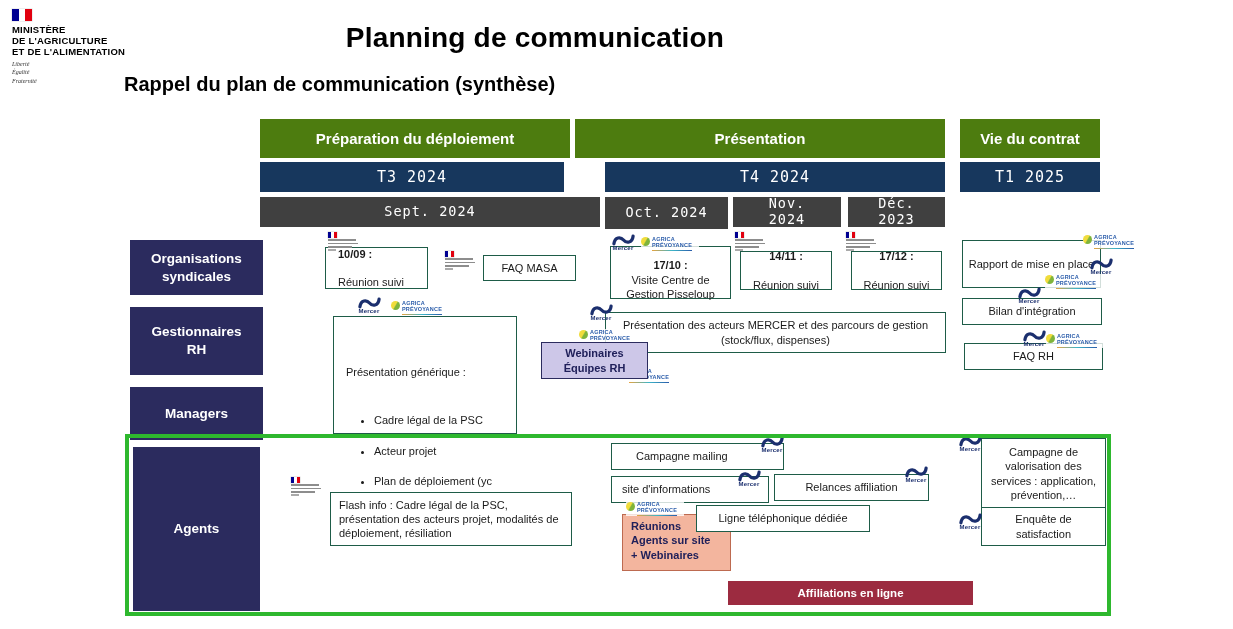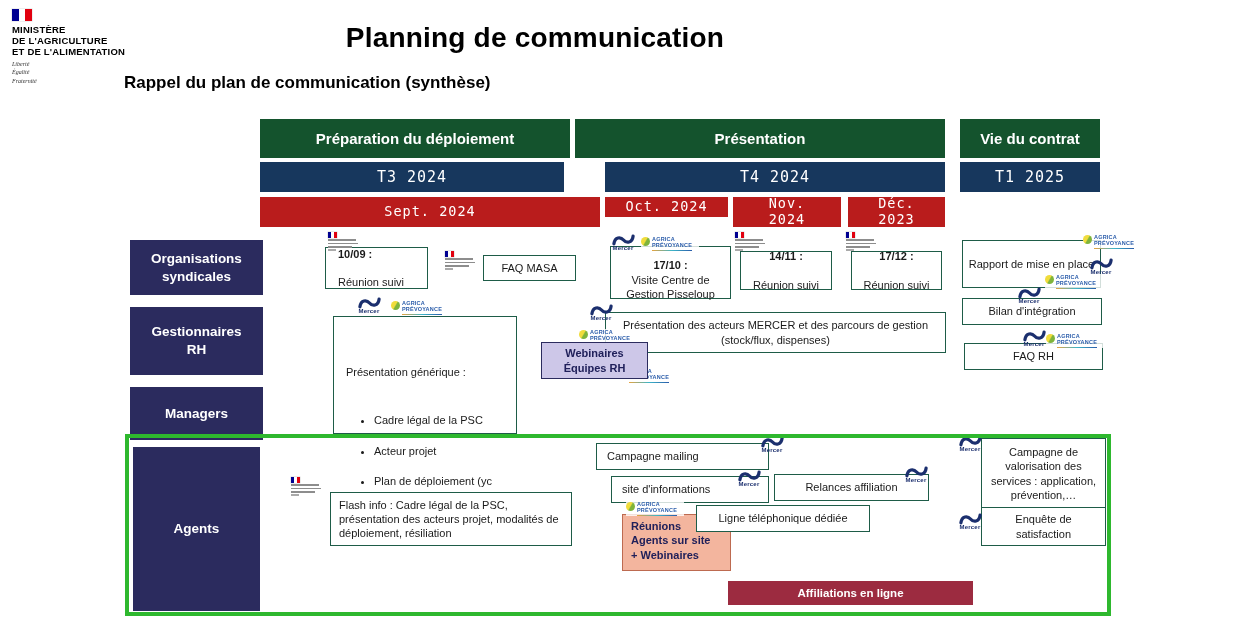--- a/index.html
+++ b/index.html
@@ -5,28 +5,28 @@
   html,body{margin:0;padding:0;background:#fff}
   #stage{position:relative;width:1233px;height:629px;background:#fff;
          font-family:"Liberation Sans",sans-serif;overflow:hidden}
   .abs{position:absolute;box-sizing:border-box}
 
   
   .bigflag{width:20px;height:12px;background:linear-gradient(90deg,#000091 0 33%,#fff 33% 66%,#e1000f 66% 100%);box-shadow:0 0 0 .5px #ddd}
   .minname{font-size:9.5px;font-weight:bold;line-height:1.18;color:#000;white-space:pre-line;letter-spacing:.2px}
   .motto{font-family:"Liberation Serif",serif;font-style:italic;font-size:6px;line-height:1.4;color:#333;white-space:pre-line}
   .title{font-size:28px;font-weight:bold;color:#000;text-align:center;letter-spacing:.2px}
-  .subtitle{font-size:17px;font-weight:bold;color:#000}
-
-  
-  .phase{background:#14532d;color:#fff;font-weight:bold;font-size:15px;
+  .subtitle{font-size:20px;font-weight:bold;color:#000}
+
+  
+  .phase{background:#4d7c0f;color:#fff;font-weight:bold;font-size:15px;
          display:flex;align-items:center;justify-content:center}
   .quarter{background:#17375d;color:#fff;font-family:"DejaVu Sans Mono",monospace;
            font-size:15px;letter-spacing:1px;display:flex;align-items:center;justify-content:center}
-  .month{background:#b91c1c;color:#fff;font-family:"DejaVu Sans Mono",monospace;
+  .month{background:#404040;color:#fff;font-family:"DejaVu Sans Mono",monospace;
          font-size:13.5px;letter-spacing:1px;line-height:1.15;text-align:center;
          display:flex;align-items:center;justify-content:center}
   .wrap2{word-spacing:60px}
 
   
   .rowlabel{background:#2b2b5e;color:#fff;font-weight:bold;font-size:13.5px;line-height:1.3;
             display:flex;align-items:center;justify-content:center;text-align:center;padding:0 10px;z-index:2}
 
   
   .ebox{background:#fff;border:1.6px solid #1e5c48;color:#1a1a1a;font-size:11px;line-height:1.3;
@@ -81,21 +81,21 @@
 
   <div class="abs phase" style="left:260px;top:119px;width:310px;height:39px">Préparation du déploiement</div>
   <div class="abs phase" style="left:575px;top:119px;width:370px;height:39px">Présentation</div>
   <div class="abs phase" style="left:960px;top:119px;width:140px;height:39px">Vie du contrat</div>
 
   <div class="abs quarter" style="left:260px;top:162px;width:304px;height:30px">T3 2024</div>
   <div class="abs quarter" style="left:605px;top:162px;width:340px;height:30px">T4 2024</div>
   <div class="abs quarter" style="left:960px;top:162px;width:140px;height:30px">T1 2025</div>
 
   <div class="abs month" style="left:260px;top:197px;width:340px;height:30px">Sept. 2024</div>
-  <div class="abs month" style="left:605px;top:197px;width:123px;height:20px">Oct. 2024</div>
+  <div class="abs month" style="left:605px;top:197px;width:123px;height:32px">Oct. 2024</div>
   <div class="abs month wrap2" style="left:733px;top:197px;width:108px;height:30px">Nov. 2024</div>
   <div class="abs month wrap2" style="left:848px;top:197px;width:97px;height:30px">Déc. 2023</div>
 
   <div class="abs rowlabel" style="left:130px;top:240px;width:133px;height:55px">Organisations syndicales</div>
   <div class="abs rowlabel" style="left:130px;top:307px;width:133px;height:68px">Gestionnaires RH</div>
   <div class="abs rowlabel" style="left:130px;top:387px;width:133px;height:53px">Managers</div>
   <div class="abs rowlabel" style="left:133px;top:447px;width:127px;height:164px">Agents</div>
 
   <div class="abs frame" style="left:125px;top:434px;width:986px;height:182px"></div>
 
@@ -270,21 +270,21 @@
 
   <span class="abs minilogo" style="left:291px;top:477px">
   <span class="mf"></span>
   <span class="ml w1"></span>
   <span class="ml w2"></span>
   <span class="ml w3"></span>
   <span class="ml w4"></span>
 </span>
   <div class="abs ebox leftal" style="left:330px;top:492px;width:242px;height:54px;padding:12px 8px">Flash info : Cadre légal de la PSC, présentation des acteurs projet, modalités de déploiement, résiliation</div>
 
-  <div class="abs ebox leftal" style="left:596px;top:443px;width:173px;height:27px;padding-left:10px">Campagne mailing</div>
+  <div class="abs ebox leftal" style="left:611px;top:443px;width:173px;height:27px;padding-left:24px">Campagne mailing</div>
   <span class="abs mercer" style="left:757px;top:436px">
   <svg class="mmark" viewBox="0 0 24 12">
     <path d="M2 10 C3 2.5,9 2.5,12 6 C15 9.5,21 9.5,22 2" fill="none" stroke="#1b2f6e" stroke-width="3.4" stroke-linecap="round"></path>
   </svg>
   <span class="mtext">Mercer</span>
 </span>
 
   <div class="abs ebox leftal" style="left:611px;top:476px;width:158px;height:27px;padding-left:10px">site d'informations</div>
   <span class="abs mercer" style="left:734px;top:470px">
   <svg class="mmark" viewBox="0 0 24 12">

